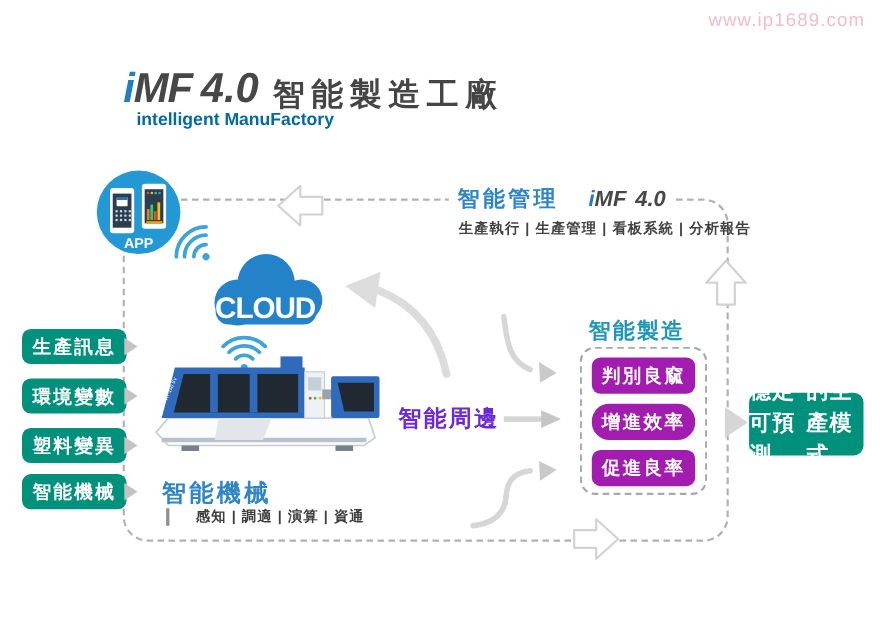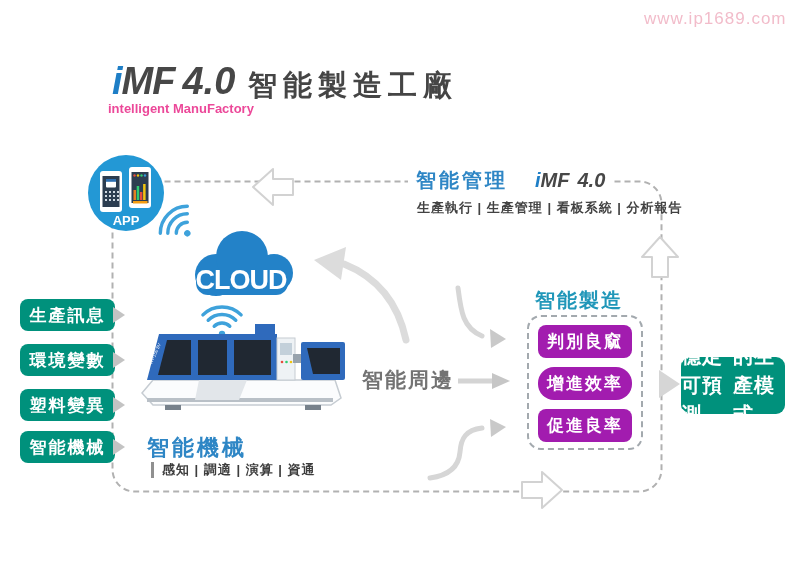--- a/index.html
+++ b/index.html
@@ -7,21 +7,21 @@
   .canvas { position:relative; width:800px; height:565px; background:#ffffff; overflow:hidden; }
   .abs { position:absolute; }
 
   
   .watermark { left:644px; top:9px; font-size:17px; color:#f2bcca; letter-spacing:1px; font-weight:400; }
 
   
   .logo-row { left:112px; top:60px; font-size:38px; font-weight:900; font-style:italic; color:#474747; letter-spacing:-1px; }
   .logo-i { color:#1e7ec6; }
   .logo-ver { margin-left:8px; letter-spacing:0; }
-  .logo-sub { left:108px; top:101px; font-size:13px; font-weight:700; color:#ec4899; }
+  .logo-sub { left:124px; top:101px; font-size:16px; font-weight:700; color:#0369a1; }
   .main-title { left:248px; top:66px; font-size:29px; font-weight:900; color:#454545; letter-spacing:6px; }
 
   
   .frame { left:111px; top:180px; }
 
   
   .mgmt-header { left:408px; top:166px; background:#fff; padding:1px 8px; display:flex; align-items:baseline; gap:27px; white-space:nowrap; }
   .mgmt-title { font-size:20px; font-weight:900; color:#2e86c5; letter-spacing:3px; }
   .mgmt-logo { font-size:20px; font-weight:900; font-style:italic; color:#474747; }
   .mgmt-features { left:417px; top:199px; font-size:13px; font-weight:700; color:#424242; letter-spacing:1px; white-space:nowrap; }
@@ -30,22 +30,22 @@
   .pill { left:20px; width:95px; height:32px; background:#00917c; border-radius:8px; color:#fff;
           font-size:17px; font-weight:800; letter-spacing:2px; display:flex; align-items:center; justify-content:center; }
   .pill-arrow { left:113px; width:0; height:0; border-left:12px solid #c3c3c3; border-top:8px solid transparent; border-bottom:8px solid transparent; }
   .outcome-pill { left:681px; top:357px; width:104px; height:57px; background:#00917c; border-radius:9px; color:#fff;
           font-size:20px; font-weight:800; letter-spacing:1px; display:flex; flex-direction:row; align-items:center; justify-content:center; line-height:1.45; }
   .outcome-arrow { left:659px; top:370px; width:0; height:0; border-left:21px solid #d6d6d6; border-top:14px solid transparent; border-bottom:14px solid transparent; }
 
   
   .machine-title { left:147px; top:433px; font-size:22px; font-weight:900; color:#2e86c5; letter-spacing:3px; }
   .machine-features { left:151px; top:462px; font-size:13px; font-weight:700; color:#3d3d3d; letter-spacing:1px;
-          border-left:3px solid #909090; padding-left:8px; line-height:1.2; }
-  .periphery-title { left:362px; top:366px; font-size:21px; font-weight:900; color:#737373; letter-spacing:2px; }
+          border-left:3px solid #909090; padding-left:24px; line-height:1.2; }
+  .periphery-title { left:362px; top:366px; font-size:21px; font-weight:900; color:#6d28d9; letter-spacing:2px; }
   .mfg-title { left:535px; top:287px; font-size:20px; font-weight:900; color:#2097b9; letter-spacing:2px; }
 
   
   .mfg-box { left:527px; top:315px; width:116px; height:135px; border:2px dashed #a3a9ae; border-radius:14px; background:#fff; }
   .mfg-btn { position:absolute; left:9px; width:94px; height:33px; background:#a21caf; border-radius:8px; color:#fff;
           font-size:17px; font-weight:800; letter-spacing:2px; display:flex; align-items:center; justify-content:center; }
   .mfg-btn.b1 { top:8px; } .mfg-btn.b2 { top:50px;border-radius:16px; } .mfg-btn.b3 { top:92px; }
 </style>
 </head>
 <body>

